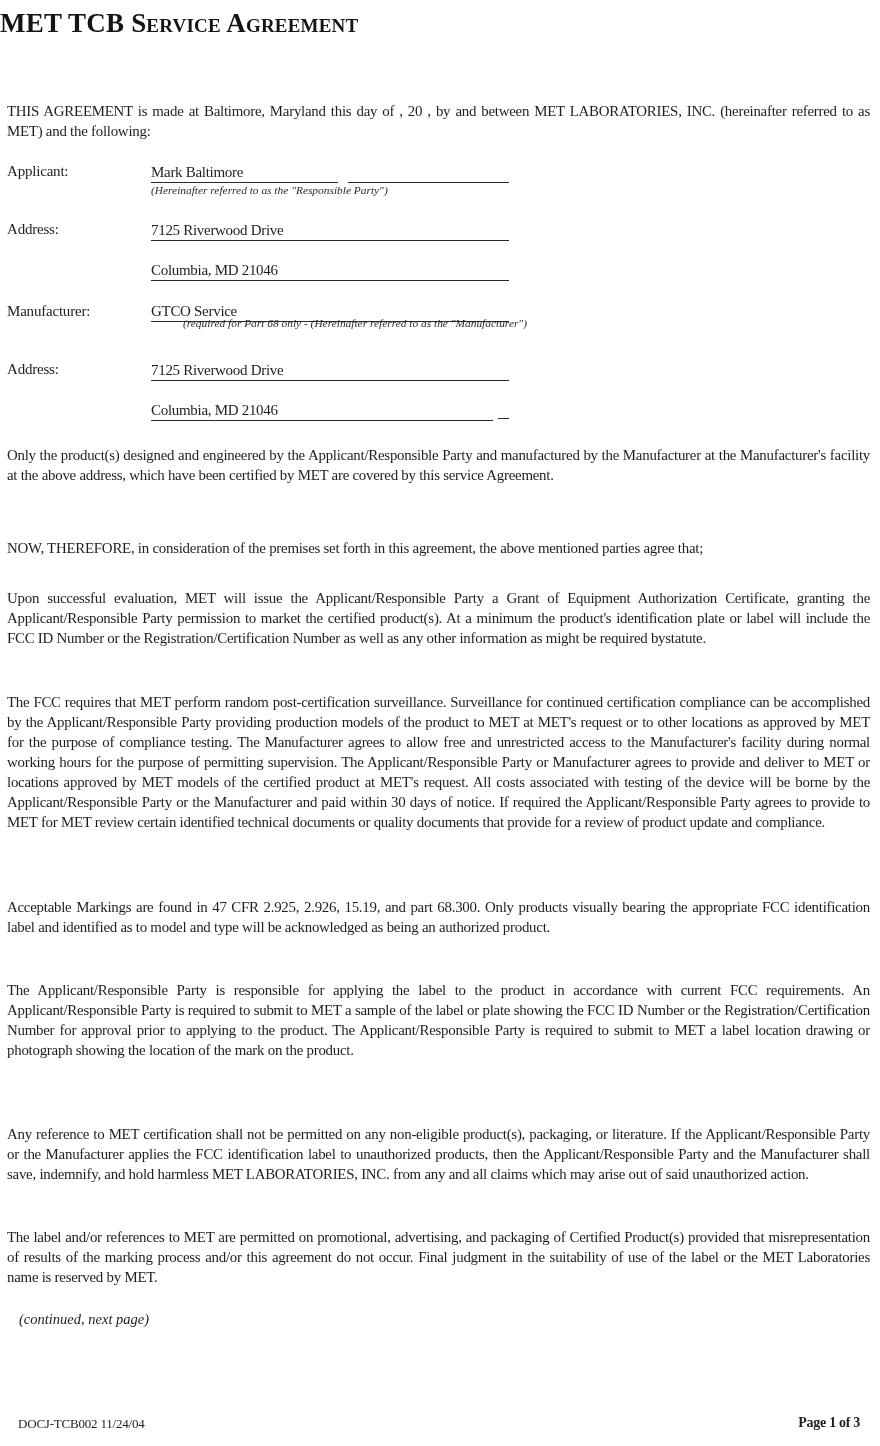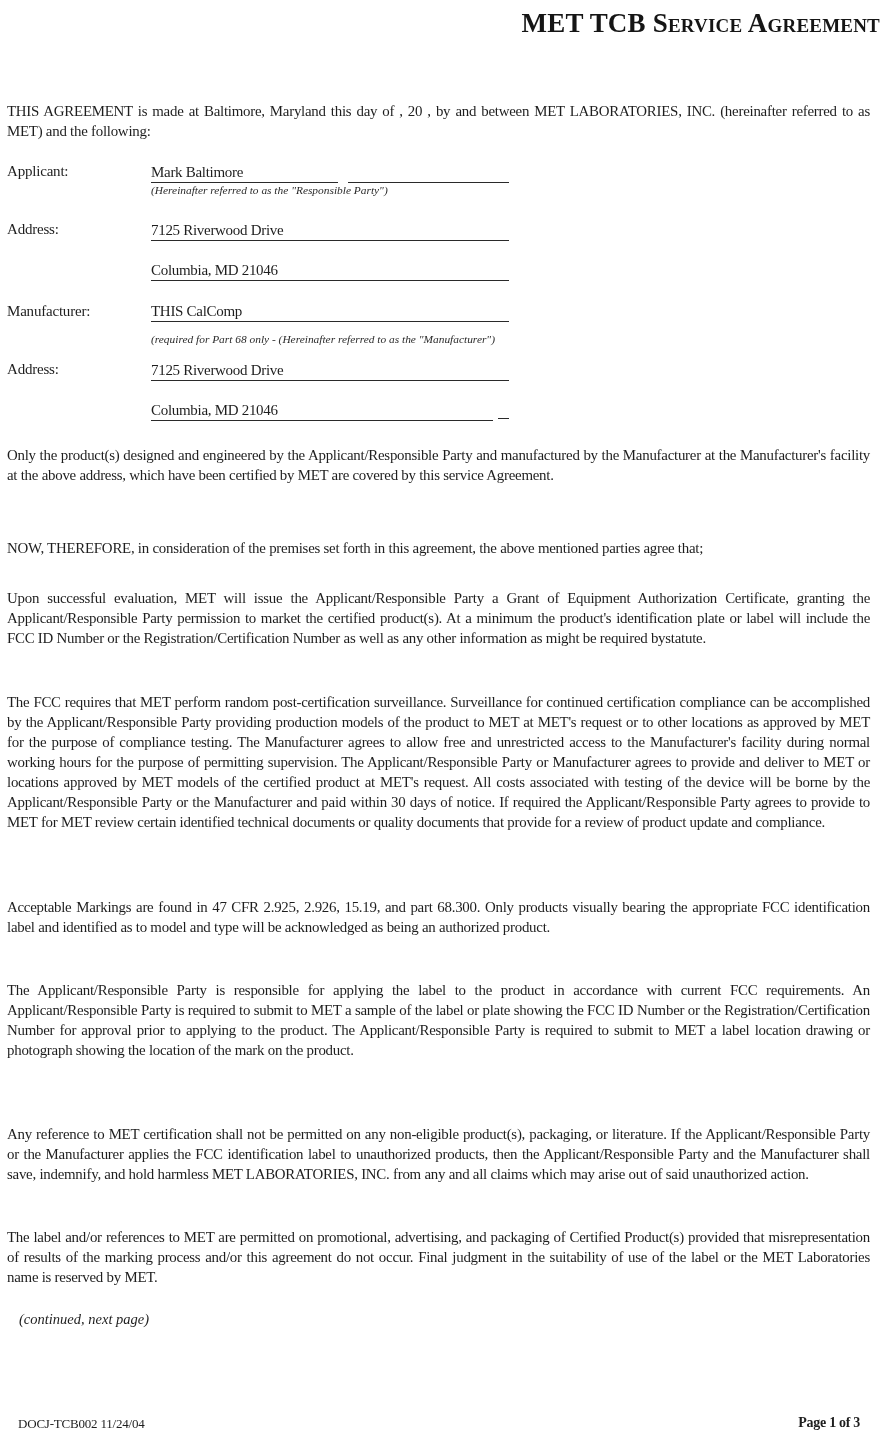--- a/index.html
+++ b/index.html
@@ -2,21 +2,21 @@
 <html><head>
   <meta charset="utf-8">
   <style>
     html, body { margin: 0; padding: 0; background: #ffffff; }
     body {
       width: 880px; height: 1446px; position: relative; overflow: hidden;
       font-family: "Liberation Serif", "DejaVu Serif", serif;
       color: #1e1e1e;
     }
     .title {
-      position: absolute; top: 8px; left: 0; width: 880px; text-align: right;
+      position: absolute; top: 8px; left: 0; width: 880px; text-align: left;
       font-weight: bold; font-size: 27px; letter-spacing: 0.2px; color: #151515;
     }
     .title .sc { font-variant: small-caps; }
     .para {
       position: absolute; left: 7px; width: 863px;
       font-size: 14.9px; line-height: 20px; text-align: justify;
       letter-spacing: -0.25px;
     }
     .field-label {
       position: absolute; left: 7px; font-size: 15px; letter-spacing: -0.2px;
@@ -61,22 +61,22 @@
   <div class="field-label" style="top:163px;text-align:right;">Applicant:</div>
   <div class="field-value" style="top:164px;">Mark Baltimore</div>
   <div class="applicant-gap"></div>
   <div class="field-note" style="top:184px;">(Hereinafter referred to as the "Responsible Party")</div>
 
   <div class="field-label" style="top:221px;">Address:</div>
   <div class="field-value" style="top:222px;">7125 Riverwood Drive</div>
   <div class="field-value" style="top:262px;">Columbia, MD 21046</div>
 
   <div class="field-label" style="top:303px;">Manufacturer:</div>
-  <div class="field-value" style="top:303px;">THIS CalComp</div>
-  <div class="field-note" style="top:333px;">(required for Part 68 only - (Hereinafter referred to as the "Manufacturer")</div>
+  <div class="field-value" style="top:303px;">GTCO Service</div>
+  <div class="field-note" style="top:317px;margin-left:32px;">(required for Part 68 only - (Hereinafter referred to as the "Manufacturer")</div>
 
   <div class="field-label" style="top:361px;">Address:</div>
   <div class="field-value" style="top:362px;">7125 Riverwood Drive</div>
   <div class="field-value" style="top:402px; width:342px;">Columbia, MD 21046</div>
   <div class="tail-dash"></div>
 
   <div class="para" style="top:445px;">Only the product(s) designed and engineered by the Applicant/Responsible Party and manufactured by the Manufacturer at the Manufacturer's facility at the above address, which have been certified by MET are covered by this service Agreement.</div>
   <div class="para" style="top:526px;margin-top:12px;">NOW, THEREFORE, in consideration of the premises set forth in this agreement, the above mentioned parties agree that;</div>
   <div class="para" style="top:588px;">Upon successful evaluation, MET will issue the Applicant/Responsible Party a Grant of Equipment Authorization Certificate, granting the Applicant/Responsible Party permission to market the certified product(s). At a minimum the product's identification plate or label will include the FCC ID Number or the Registration/Certification Number as well as any other information as might be required bystatute.</div>
   <div class="para" style="top:692px;">The FCC requires that MET perform random post-certification surveillance. Surveillance for continued certification compliance can be accomplished by the Applicant/Responsible Party providing production models of the product to MET at MET's request or to other locations as approved by MET for the purpose of compliance testing. The Manufacturer agrees to allow free and unrestricted access to the Manufacturer's facility during normal working hours for the purpose of permitting supervision. The Applicant/Responsible Party or Manufacturer agrees to provide and deliver to MET or locations approved by MET models of the certified product at MET's request. All costs associated with testing of the device will be borne by the Applicant/Responsible Party or the Manufacturer and paid within 30 days of notice. If required the Applicant/Responsible Party agrees to provide to MET for MET review certain identified technical documents or quality documents that provide for a review of product update and compliance.</div>

